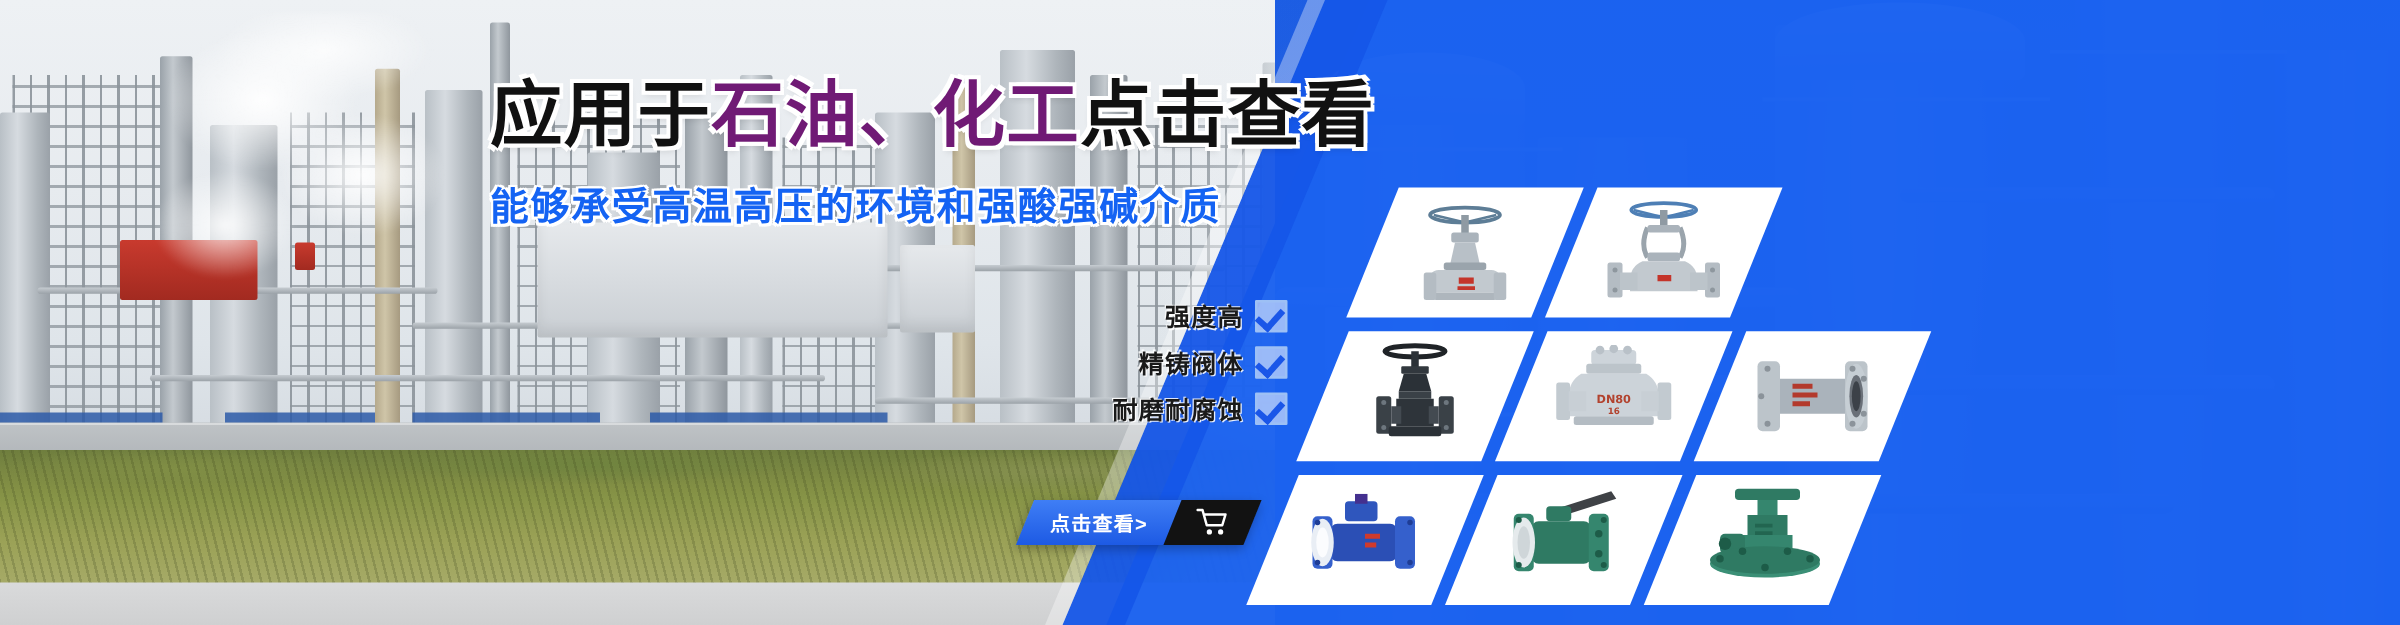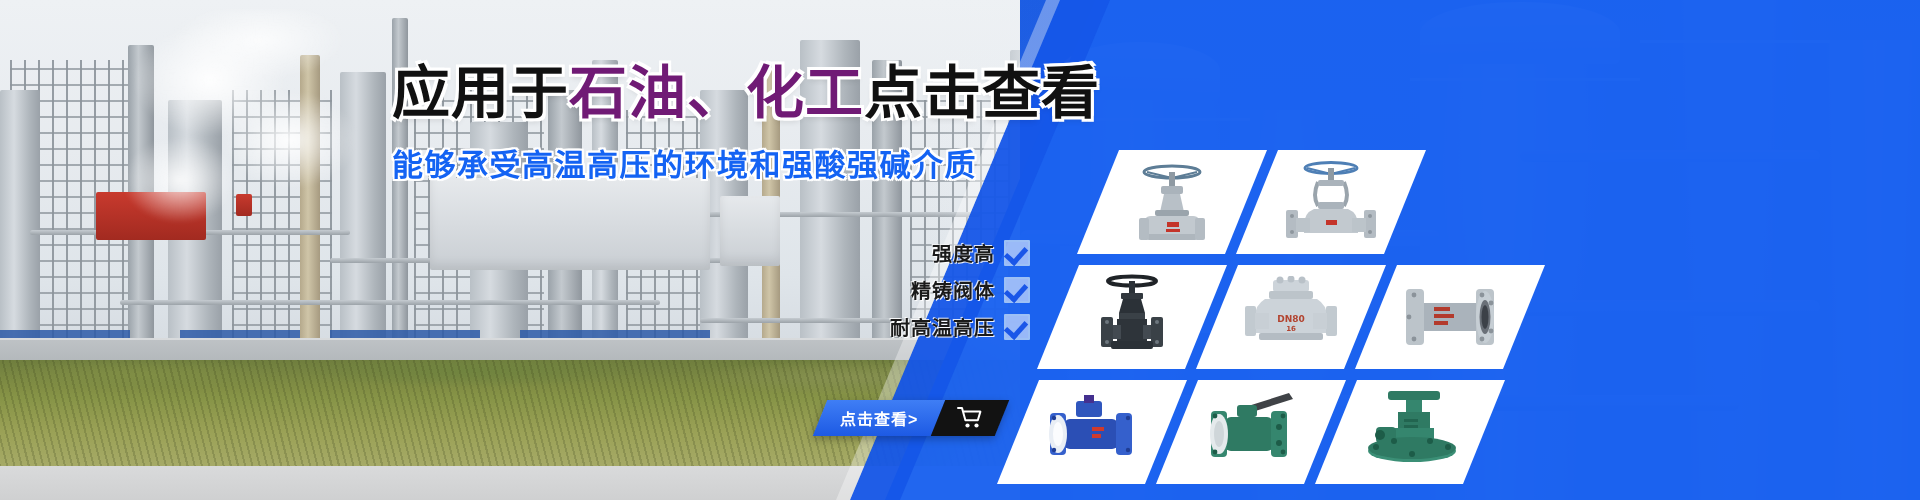--- a/index.html
+++ b/index.html
@@ -266,21 +266,21 @@
   <div class="features">
     <div class="feat">
       <span>强度高</span>
       <span class="chk"></span>
     </div>
     <div class="feat">
       <span>精铸阀体</span>
       <span class="chk"></span>
     </div>
     <div class="feat">
-      <span>耐高温高压</span>
+      <span>耐磨耐腐蚀</span>
       <span class="chk"></span>
     </div>
   </div>
 
   <div class="cta">
     <div class="cta-text">
       <span>点击查看&gt;</span>
     </div>
     <div class="cta-cart">
       <svg width="26" height="24" viewBox="0 0 26 24">

